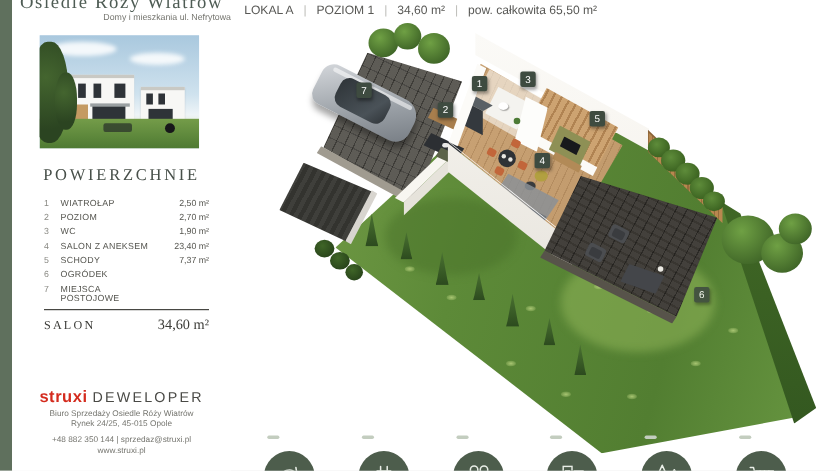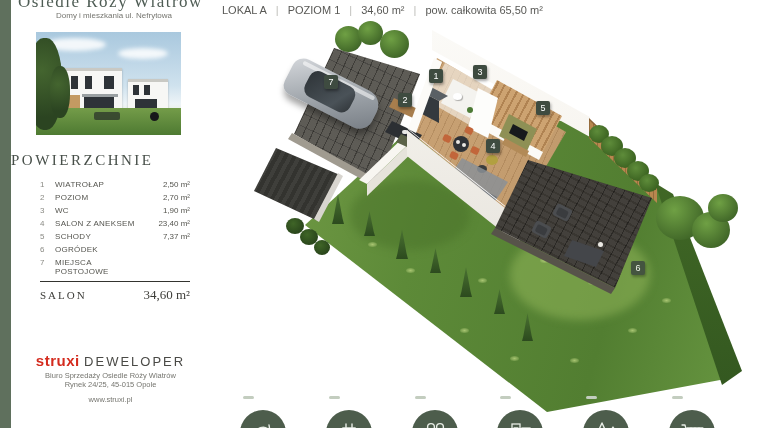--- a/index.html
+++ b/index.html
@@ -8,36 +8,36 @@
   .abs { position:absolute; }
 
   
   .accent-strip { left:0; top:0; width:11px; height:428px; background:#5f705d; }
 
   
   .sidebar { left:11px; top:0; width:199px; height:428px; background:#fff; }
   .sb-title { left:0; top:-8px; width:199px; text-align:center;
     font-family:"Liberation Serif", serif; font-size:17px; letter-spacing:1.5px;
     color:#4e5c54; white-space:nowrap; }
-  .sb-sub { left:0; top:11px; width:199px; text-align:left; font-size:8px;
-    color:#75756f; line-height:9px;margin-left:45px; }
+  .sb-sub { left:0; top:11px; width:199px; text-align:right; font-size:8px;
+    color:#75756f; line-height:9px; }
   .photo { left:25px; top:32px; width:145px; height:103px; overflow:hidden; background:#cfe2ee; }
   .ph-sky { left:0; top:0; width:145px; height:103px;
     background:linear-gradient(#a9c8de 0%, #cfe2ee 52%, #eef4f7 70%, #e8efe2 78%); }
   .ph-cloud { background:#fff; border-radius:50%; filter:blur(2px); opacity:.85; }
   .ph-lawn { left:0; bottom:0; width:145px; height:27px;
     background:linear-gradient(#749c49,#4e7a32); }
   .ph-tree { border-radius:45%; background:radial-gradient(circle at 40% 35%, #44652f, #2b4421 75%); }
   .ph-house { background:#f7f7f5; box-shadow:0 1px 2px rgba(0,0,0,.25); }
   .ph-roof { left:0; top:0; width:100%; height:3px; background:#c9c9c4; }
   .ph-win { background:#2e3338; }
   .ph-wood { background:#c49a62; }
   .ph-caption { left:0; top:138px; width:199px; text-align:center; font-size:7.5px; color:#6e6e6a; }
 
-  .areas-head { left:0; top:152px; width:199px; 
+  .areas-head { left:0; top:152px; width:199px; text-align:center;
     font-family:"Liberation Serif", serif; font-size:15px; letter-spacing:2.5px; color:#474f49; }
   .room-list { left:29px; top:180px; width:150px; }
   .room-row { display:flex; align-items:baseline; height:13px; font-size:8px; color:#55554f; }
   .room-num { width:15px; color:#8a8a84; }
   .room-name { flex:1; letter-spacing:.3px; }
   .room-area { width:46px; text-align:right; }
   .suma-rule { left:29px; top:281px; width:150px; height:0; border-top:1.4px solid #34342f; }
   .suma-row { left:29px; top:287px; width:150px; display:flex; align-items:baseline;
     font-family:"Liberation Serif", serif; color:#3c3c38; }
   .suma-label { font-size:11px; letter-spacing:2px; flex:1; }
@@ -245,20 +245,21 @@
 
   <div class="abs logo-row">
     <span class="logo-primary">struxi</span>
     <span class="logo-secondary">DEWELOPER</span>
   </div>
   <div class="abs office">
     <div>Biuro Sprzedaży Osiedle Róży Wiatrów</div>
     <div>Rynek 24/25, 45-015 Opole</div>
   </div>
   <div class="abs contact">
+    <div>+48 882 350 144 | sprzedaz@struxi.pl</div>
     <div>www.struxi.pl</div>
   </div>
 </div>
 
 <div class="abs main-header">
   <span>LOKAL A</span>
   <span class="hd-sep">|</span>
   <span>POZIOM 1</span>
   <span class="hd-sep">|</span>
   <span>34,60 m²</span>

